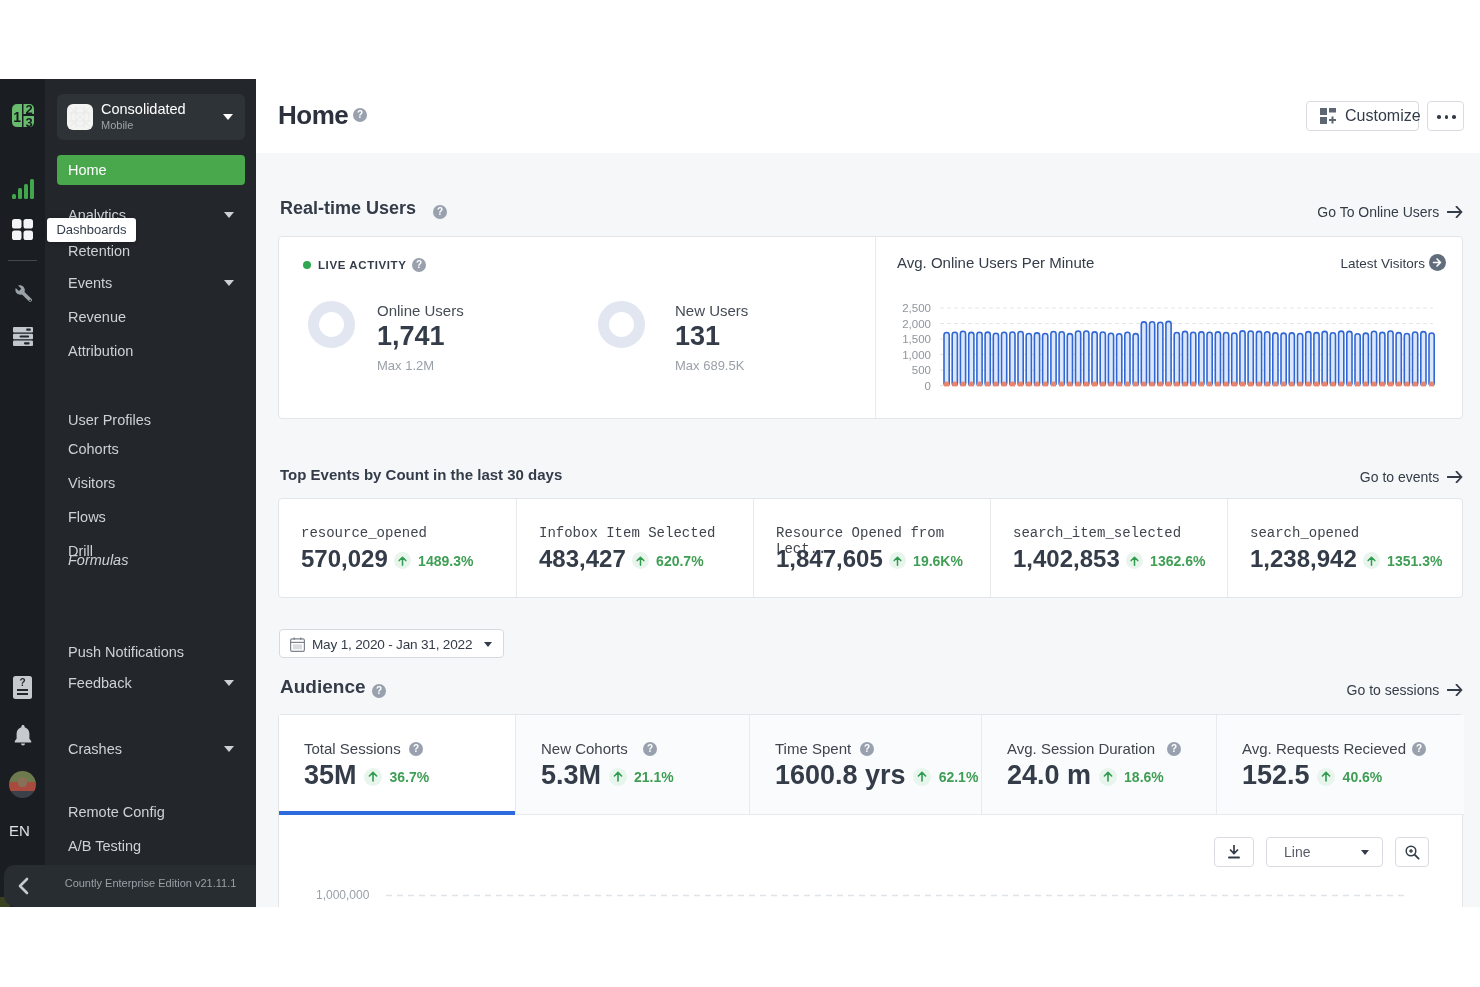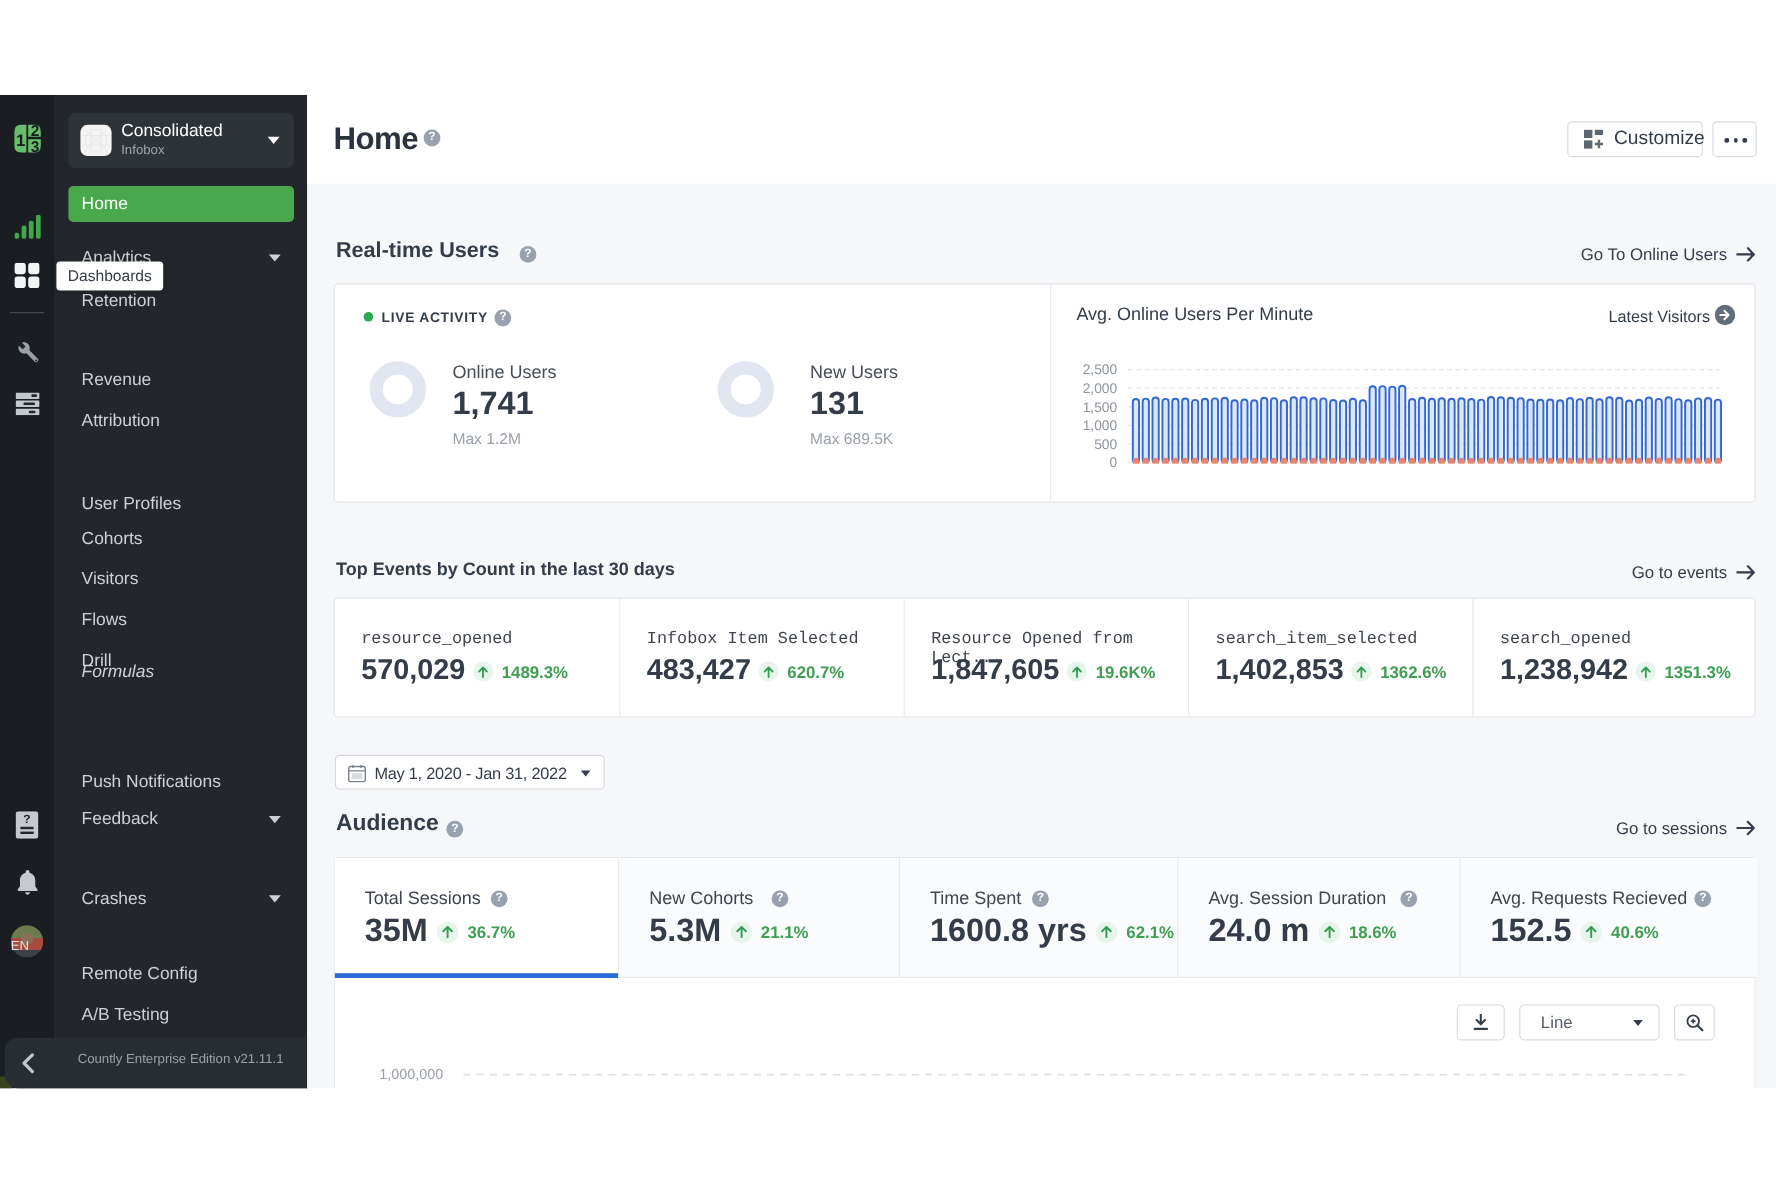--- a/index.html
+++ b/index.html
@@ -109,44 +109,45 @@
 
     <svg width="20" height="21" style="position:absolute;left:13px;top:646px;" viewBox="0 0 20 21">
       <path fill="#c6cacf" d="M10 0c-.9 0-1.6.7-1.6 1.6v.6C5.6 3 3.6 5.5 3.6 8.6v5.2L1.8 16v1.4h16.4V16l-1.8-2.2V8.6c0-3.1-2-5.6-4.8-6.4v-.6C11.6.7 10.9 0 10 0z"></path>
       <path fill="#c6cacf" d="M8 18.6a2 2 0 004 0z"></path>
     </svg>
 
     <div style="position:absolute;left:9px;top:692px;width:27px;height:27px;border-radius:50%;background:
       radial-gradient(circle at 50% 42%, #8a6f58 0 5px, transparent 5px),
       linear-gradient(180deg,#6d7a4e 0 40%, #a84b3e 40% 75%, #3a4148 75%);"></div>
 
-    <div style="position:absolute;left:9px;top:704px;font-size:11px;color:#dfe2e5;">EN</div>
+    <div style="position:absolute;left:9px;top:743px;font-size:15px;color:#dfe2e5;">EN</div>
   </div>
   <div id="submenu">
     <div id="appsel">
       <div class="aicon">
         <svg width="26" height="26" viewBox="0 0 26 26">
           <g stroke="#d3d6da" stroke-width="0.6" fill="none" opacity="0.55">
             <line x1="9" y1="2" x2="9" y2="24"></line>
               <line x1="17" y1="2" x2="17" y2="24"></line>
             <line x1="2" y1="9" x2="24" y2="9"></line>
               <line x1="2" y1="17" x2="24" y2="17"></line>
             <line x1="3" y1="3" x2="23" y2="23"></line>
               <line x1="23" y1="3" x2="3" y2="23"></line>
             <circle cx="13" cy="13" r="9"></circle>
           </g>
         </svg>
       </div>
       <div class="t1">Consolidated</div>
-      <div class="t2">Infobox</div>
+      <div class="t2">Mobile</div>
       <span class="caret"></span>
     </div>
     <div id="homebtn">Home</div>
     <div class="mi" style="top:121px;">Analytics<span class="caret"></span></div>
     <div class="mi" style="top:157px;">Retention</div>
+    <div class="mi" style="top:189px;">Events<span class="caret"></span></div>
     <div class="mi" style="top:223px;">Revenue</div>
     <div class="mi" style="top:257px;">Attribution</div>
     <div class="mi" style="top:326px;">User Profiles</div>
     <div class="mi" style="top:355px;">Cohorts</div>
     <div class="mi" style="top:389px;">Visitors</div>
     <div class="mi" style="top:423px;">Flows</div>
     <div class="mi" style="top:457px;">Drill</div>
     <div class="mi" style="top:466px;font-style:italic;">Formulas</div>
     <div class="mi" style="top:558px;">Push Notifications</div>
     <div class="mi" style="top:589px;">Feedback<span class="caret"></span></div>

